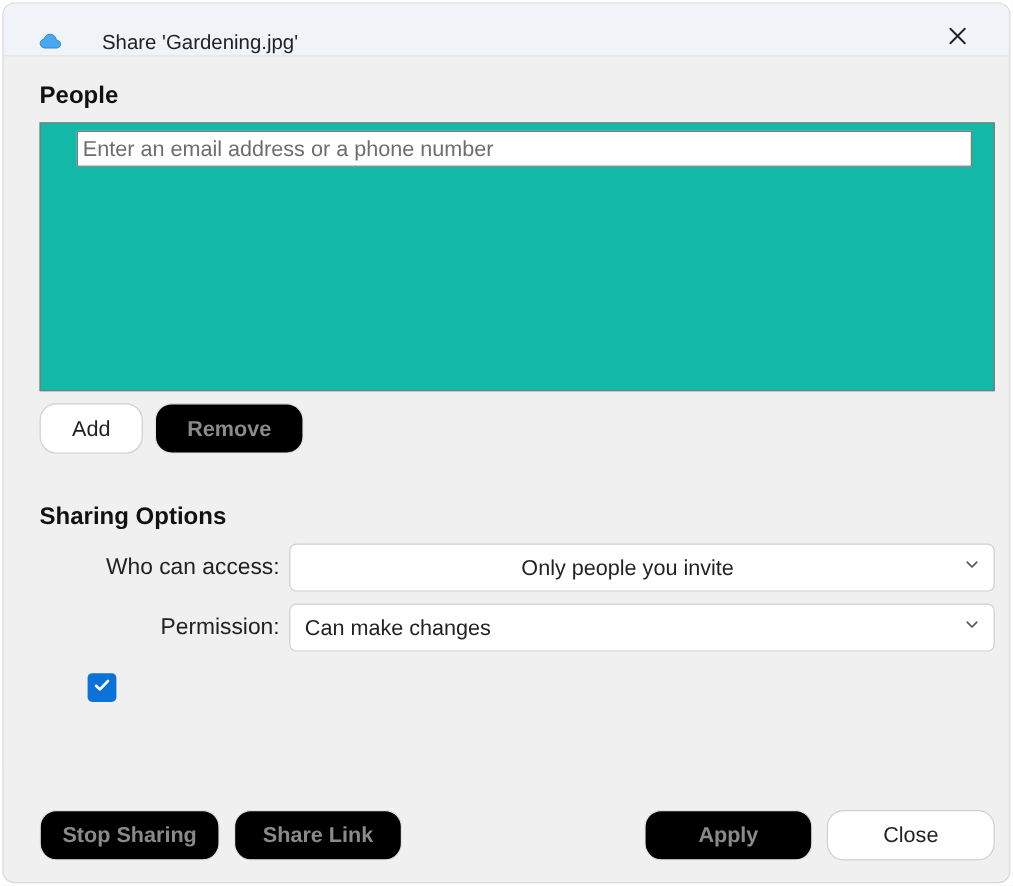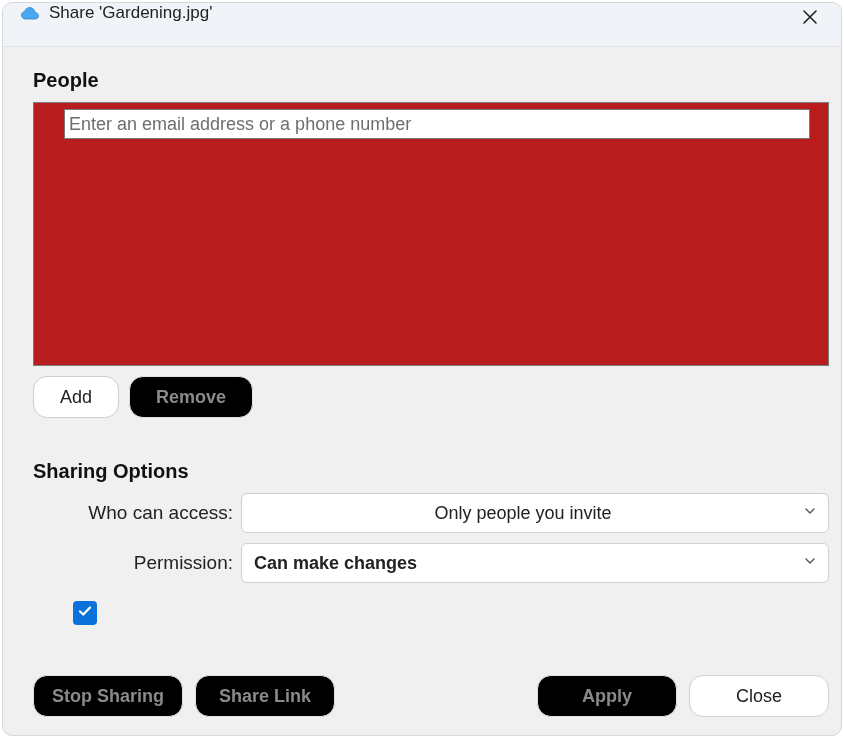--- a/index.html
+++ b/index.html
@@ -23,23 +23,24 @@
       border: 1px solid #d8d8d8;
       border-radius: 10px;
       display: flex;
       flex-direction: column;
       overflow: hidden;
     }
     .titlebar {
       background: #f0f4f8;
       height: 44px;
       display: flex;
-      align-items: flex-start;
-      padding: 0 16px;
+      align-items: flex-end;
+      padding: 0 28px;
       border-bottom: 1px solid #e4e4e4;
+      gap: 24px;
     }
     .titlebar-icon {
       width: 22px;
       height: 22px;
       margin-right: 8px;
       display: flex;
       align-items: center;
       justify-content: center;
     }
     .titlebar-title {
@@ -64,22 +65,22 @@
       flex-direction: column;
     }
     .section-heading {
       font-size: 20px;
       font-weight: 700;
       color: #111;
       margin-bottom: 10px;
     }
     .people-box {
       border: 1px solid #7a7a7a;
-      background: #b91c1c;
-      height: 264px;
+      background: #14b8a6;
+      height: 224px;
       display: flex;
       flex-direction: column;
     }
     .people-input-wrap {
       margin: 6px 18px 0 30px;
     }
     .people-input {
       width: 100%;
       height: 30px;
       border: 1px solid #7a7a7a;
@@ -237,21 +238,21 @@
             <svg width="14" height="14" viewBox="0 0 14 14">
                 <path d="M3 5 L7 9 L11 5" stroke="#555" stroke-width="1.4" fill="none" stroke-linecap="round" stroke-linejoin="round"></path>
               </svg>
           </span>
         </div>
       </div>
 
       <div class="row">
         <label class="row-label">Permission:</label>
         <div class="select-wrap">
-          <button class="select" style="width:100%; text-align:left;font-weight:bold;">Can make changes</button>
+          <button class="select" style="width:100%; text-align:left;">Can make changes</button>
           <span class="select-chevron">
             <svg width="14" height="14" viewBox="0 0 14 14">
                 <path d="M3 5 L7 9 L11 5" stroke="#555" stroke-width="1.4" fill="none" stroke-linecap="round" stroke-linejoin="round"></path>
               </svg>
           </span>
         </div>
       </div>
 
       <div class="checkbox-row">
         <div class="checkbox">

